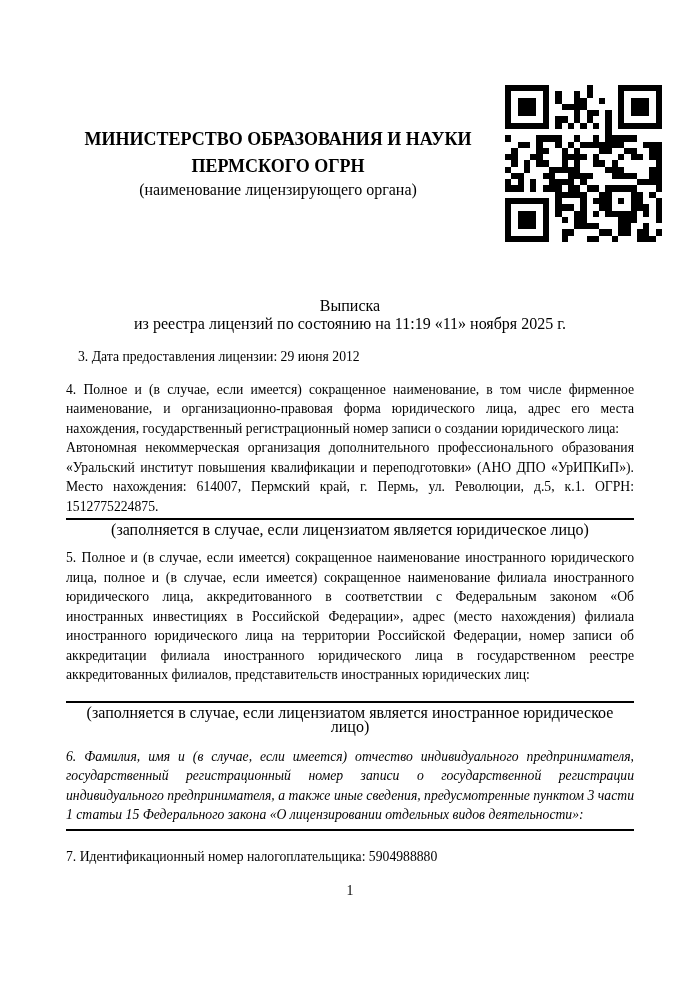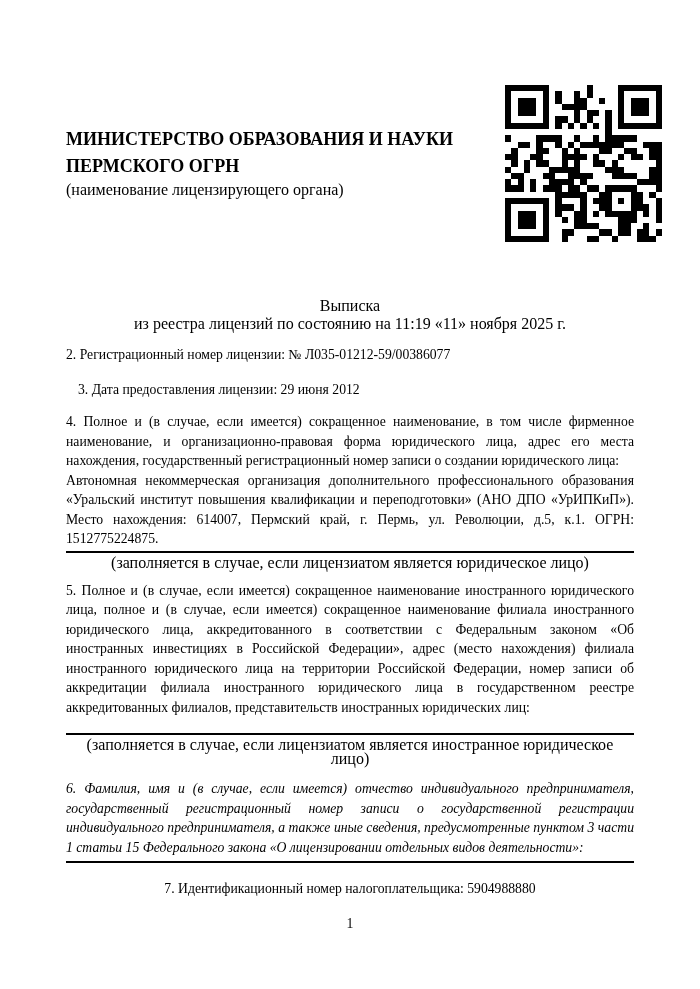--- a/index.html
+++ b/index.html
@@ -16,21 +16,21 @@
     position: absolute;
     left: 505px;
     top: 85px;
     width: 157px;
     height: 157px;
     shape-rendering: crispEdges;
   }
   .ministry {
     margin: 126px 0 4px 66px;
     width: 424px;
-    text-align: left;
+    text-align: center;
   }
   .ministry-name {
     font-size: 18px;
     line-height: 27px;
     font-weight: bold;
   }
   .small-caption {
     font-size: 16px;
     line-height: 14px;
   }
@@ -48,21 +48,21 @@
   }
   .justify { text-align: justify; }
   .center { text-align: center; }
   .item-1 { margin-top: 32px; }
   .item-1 .small-caption { margin-top: 3px; }
   .item-2 { margin-top: 13px; }
   .item-3 { margin-top: 15px; margin-left: 12px; }
   .item-4 { margin-top: 13px; }
   .item-5 { margin-top: 11px; }
   .item-6 { margin-top: 13px; font-style: italic; }
-  .item-7 { margin-top: 16px; text-align: center; }
+  .item-7 { margin-top: 16px; }
   .rule {
     border-top: 2px solid #000000;
     margin-top: 2px;
     height: 0;
   }
   .rule-caption { margin-top: 3px; }
   .blank-fill { height: 14px; }
   .item-6 .rule { margin-top: 4px; }
   .page-number {
     margin-top: 16px;
@@ -401,23 +401,20 @@
   </div>
 
   <div class="content">
 
     <div class="doc-title">
       <div>Выписка</div>
       <div>из реестра лицензий по состоянию на 11:19 «11» ноября 2025 г.</div>
     </div>
 
 
-    <div class="item item-2">
-      <div class="body-text">2. Регистрационный номер лицензии: № Л035-01212-59/00386077</div>
-    </div>
 
     <div class="item item-3">
       <div class="body-text">3. Дата предоставления лицензии: 29 июня 2012</div>
     </div>
 
     <div class="item item-4">
       <div class="body-text justify">4. Полное и (в случае, если имеется) сокращенное наименование, в том числе фирменное наименование, и организационно-правовая форма юридического лица, адрес его места нахождения, государственный регистрационный номер записи о создании юридического лица:</div>
       <div class="body-text justify">Автономная некоммерческая организация дополнительного профессионального образования «Уральский институт повышения квалификации и переподготовки» (АНО ДПО «УрИПКиП»). Место нахождения: 614007, Пермский край, г. Пермь, ул. Революции, д.5, к.1. ОГРН: 1512775224875.</div>
       <div class="rule"></div>
       <div class="small-caption center rule-caption">(заполняется в случае, если лицензиатом является юридическое лицо)</div>

